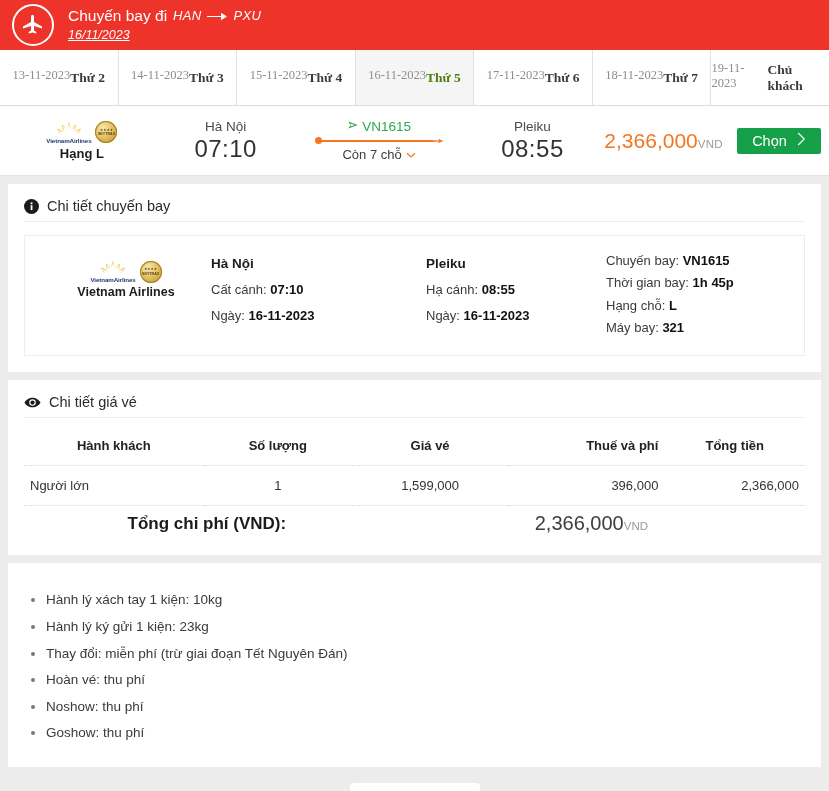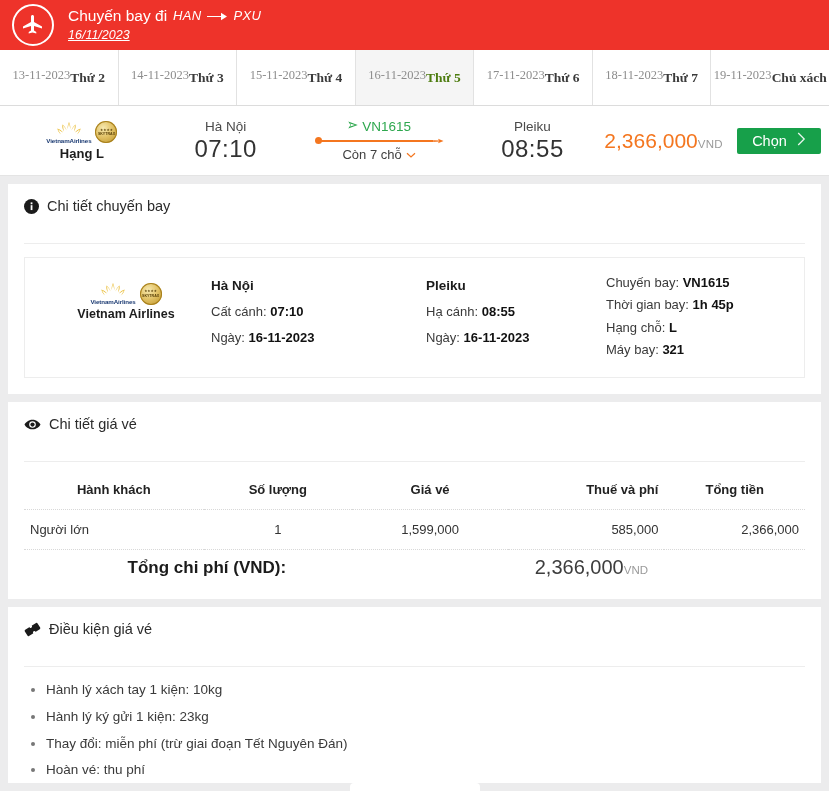--- a/index.html
+++ b/index.html
@@ -134,21 +134,21 @@
 
   
   .panel {
     background: #ffffff;
     margin: 8px 8px 0 8px;
     padding: 14px 16px 16px 16px;
   }
   .panel-title {
     display: flex; align-items: center; gap: 8px;
     font-size: 14.5px; color: #2b2b2b;
-    padding-bottom: 29px;
+    padding-bottom: 7px;
     border-bottom: 1px solid #ededed;
   }
   .panel-title .pt-ico { display: flex; align-items: center; }
 
   
   .detail-card {
     border: 1px solid #ededed;
     margin-top: 13px;
     padding: 14px 16px 16px 16px;
     display: flex;
@@ -261,21 +261,21 @@
     <div class="date-tab">
       <span class="d-date">17-11-2023</span>
       <span class="d-day">Thứ 6</span>
     </div>
     <div class="date-tab">
       <span class="d-date">18-11-2023</span>
       <span class="d-day">Thứ 7</span>
     </div>
     <div class="date-tab">
       <span class="d-date">19-11-2023</span>
-      <span class="d-day">Chủ xách</span>
+      <span class="d-day">Chủ khách</span>
     </div>
   </div>
 
   <div class="summary">
 
     <div class="sum-airline">
       <div class="logo-row">
         <div class="va-logo">
           <svg width="34" height="17" viewBox="0 0 34 17" aria-hidden="true">
             <g fill="#e8b92b">
@@ -447,47 +447,35 @@
           <th class="c-fare">Giá vé</th>
           <th class="c-tax">Thuế và phí</th>
           <th class="c-total">Tổng tiền</th>
         </tr>
       </thead>
       <tbody>
         <tr>
           <td class="c-pax">Người lớn</td>
           <td class="c-qty">1</td>
           <td class="c-fare">1,599,000</td>
-          <td class="c-tax">585,000</td>
+          <td class="c-tax">396,000</td>
           <td class="c-total">2,366,000</td>
         </tr>
       </tbody>
     </table>
 
     <div class="grand">
       <div class="grand-label">Tổng chi phí (VND):</div>
       <div class="grand-value">
         <span>2,366,000</span><span class="cur">VND</span>
       </div>
     </div>
   </div>
 
   <div class="panel">
-    <div class="panel-title">
-      <span class="pt-ico">
-        <svg width="17" height="15" viewBox="0 0 18 16" aria-hidden="true">
-          <g transform="rotate(-32 9 8)">
-            <rect x="1" y="4.2" width="16" height="7.6" rx="1.2" fill="#1b1b1b"></rect>
-            <circle cx="9" cy="4.2" r="1.5" fill="#ffffff"></circle>
-            <circle cx="9" cy="11.8" r="1.5" fill="#ffffff"></circle>
-          </g>
-        </svg>
-      </span>
-      <span>Điều kiện giá vé</span>
-    </div>
     <ul class="cond-list">
       <li>Hành lý xách tay 1 kiện: 10kg</li>
       <li>Hành lý ký gửi 1 kiện: 23kg</li>
       <li>Thay đổi: miễn phí (trừ giai đoạn Tết Nguyên Đán)</li>
       <li>Hoàn vé: thu phí</li>
       <li>Noshow: thu phí</li>
       <li>Goshow: thu phí</li>
     </ul>
   </div>
 

